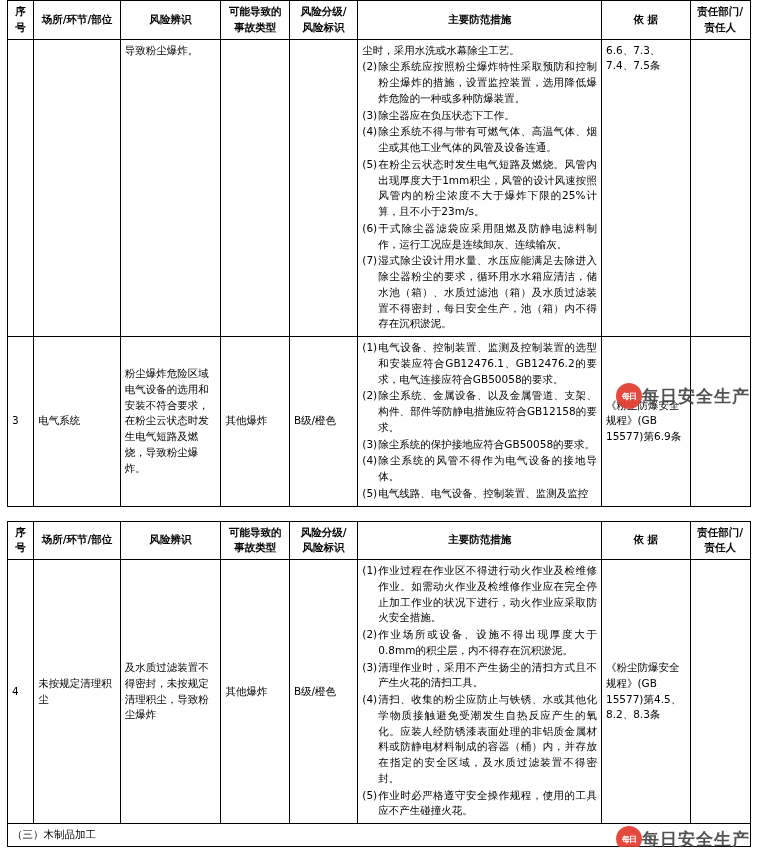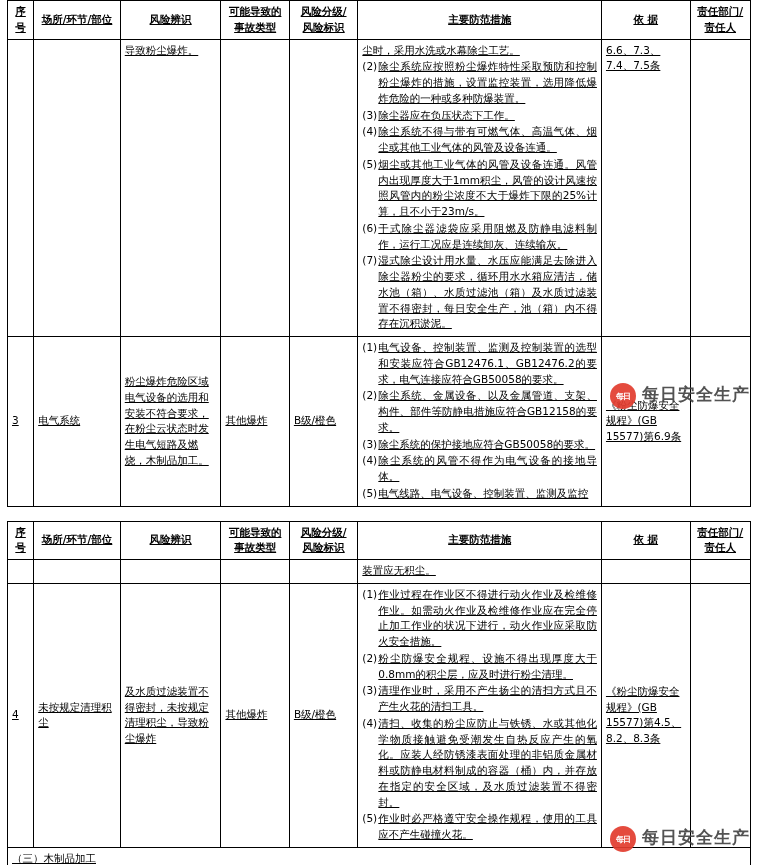--- a/index.html
+++ b/index.html
@@ -15,21 +15,20 @@
   .page {
     width: 758px;
     position: relative;
     background: #fff;
   }
   table.doc-table {
     width: 744px;
     margin: 0 7px;
     border-collapse: collapse;
     table-layout: fixed;
-    text-decoration: underline;
   }
   table.doc-table td, table.doc-table th {
     border: 1px solid #000;
     vertical-align: middle;
     padding: 3px 4px;
     font-size: 10.5px;
     line-height: 1.5;
   }
   .hdr td {
     text-align: center;
@@ -71,21 +70,21 @@
     padding: 5px 6px;
   }
   .gap {
     height: 14px;
     background: #fff;
   }
   .watermark {
     position: absolute;
     right: 8px;
     display: flex;
-    gap: 6px;
+    align-items: center;
     opacity: 0.92;
   }
   .wm-logo {
     width: 26px; height: 26px;
     border-radius: 50%;
     background: #e23c2e;
     color: #fff;
     font-size: 8px;
     display: flex;
     align-items: center;
@@ -134,32 +133,32 @@
         <td></td>
         <td></td>
         <td class="risk-cell" style="vertical-align:top;margin-left:40px;">导致粉尘爆炸。</td>
         <td></td>
         <td></td>
         <td class="meas-cell">
           <p class="cont"><span>尘时，采用水洗或水幕除尘工艺。</span></p>
           <p><span class="num">(2)</span><span>除尘系统应按照粉尘爆炸特性采取预防和控制粉尘爆炸的措施，设置监控装置，选用降低爆炸危险的一种或多种防爆装置。</span></p>
           <p><span class="num">(3)</span><span>除尘器应在负压状态下工作。</span></p>
           <p><span class="num">(4)</span><span>除尘系统不得与带有可燃气体、高温气体、烟尘或其他工业气体的风管及设备连通。</span></p>
-          <p><span class="num">(5)</span><span>烟尘或其他工业气体的风管及设备连通。风管内出现厚度大于1mm积尘，风管的设计风速按照风管内的粉尘浓度不大于爆炸下限的25%计算，且不小于23m/s。</span></p>
+          <p><span class="num">(5)</span><span>在粉尘云状态时发生电气短路及燃烧。风管内出现厚度大于1mm积尘，风管的设计风速按照风管内的粉尘浓度不大于爆炸下限的25%计算，且不小于23m/s。</span></p>
           <p><span class="num">(6)</span><span>干式除尘器滤袋应采用阻燃及防静电滤料制作，运行工况应是连续卸灰、连续输灰。</span></p>
           <p><span class="num">(7)</span><span>湿式除尘设计用水量、水压应能满足去除进入除尘器粉尘的要求，循环用水水箱应清洁，储水池（箱）、水质过滤池（箱）及水质过滤装置不得密封，每日安全生产，池（箱）内不得存在沉积淤泥。</span></p>
         </td>
         <td class="base-cell" style="vertical-align:top;">6.6、7.3、7.4、7.5条</td>
         <td></td>
       </tr>
 
       <tr>
         <td>3</td>
         <td>电气系统</td>
-        <td class="risk-cell">粉尘爆炸危险区域电气设备的选用和安装不符合要求，在粉尘云状态时发生电气短路及燃烧，木制品加工。</td>
+        <td class="risk-cell">粉尘爆炸危险区域电气设备的选用和安装不符合要求，在粉尘云状态时发生电气短路及燃烧，导致粉尘爆炸。</td>
         <td>其他爆炸</td>
         <td>B级/橙色</td>
         <td class="meas-cell">
           <p><span class="num">(1)</span><span>电气设备、控制装置、监测及控制装置的选型和安装应符合GB12476.1、GB12476.2的要求，电气连接应符合GB50058的要求。</span></p>
           <p><span class="num">(2)</span><span>除尘系统、金属设备、以及金属管道、支架、构件、部件等防静电措施应符合GB12158的要求。</span></p>
           <p><span class="num">(3)</span><span>除尘系统的保护接地应符合GB50058的要求。</span></p>
           <p><span class="num">(4)</span><span>除尘系统的风管不得作为电气设备的接地导体。</span></p>
           <p><span class="num">(5)</span><span>电气线路、电气设备、控制装置、监测及监控</span></p>
         </td>
         <td class="base-cell">《粉尘防爆安全规程》(GB 15577)第6.9条</td>
@@ -191,42 +190,30 @@
         <td>序<br>号</td>
         <td>场所/环节/部位</td>
         <td>风险辨识</td>
         <td>可能导致的<br>事故类型</td>
         <td>风险分级/<br>风险标识</td>
         <td>主要防范措施</td>
         <td>依 据</td>
         <td>责任部门/<br>责任人</td>
       </tr>
 
-      <tr>
-        <td></td>
-        <td></td>
-        <td class="risk-cell"></td>
-        <td></td>
-        <td></td>
-        <td class="meas-cell">
-          <p class="cont"><span>装置应无积尘。</span></p>
-        </td>
-        <td class="base-cell"></td>
-        <td></td>
-      </tr>
 
       <tr>
         <td>4</td>
         <td>未按规定清理积尘</td>
         <td class="risk-cell">及水质过滤装置不得密封，未按规定清理积尘，导致粉尘爆炸</td>
         <td>其他爆炸</td>
         <td>B级/橙色</td>
         <td class="meas-cell">
           <p><span class="num">(1)</span><span>作业过程在作业区不得进行动火作业及检维修作业。如需动火作业及检维修作业应在完全停止加工作业的状况下进行，动火作业应采取防火安全措施。</span></p>
-          <p><span class="num">(2)</span><span>粉尘防爆安全规程、设施不得出现厚度大于0.8mm的积尘层，应及时进行粉尘清理。</span></p>
+          <p><span class="num">(2)</span><span>作业场所或设备、设施不得出现厚度大于0.8mm的积尘层，内不得存在沉积淤泥。</span></p>
           <p><span class="num">(3)</span><span>清理作业时，采用不产生扬尘的清扫方式且不产生火花的清扫工具。</span></p>
           <p><span class="num">(4)</span><span>清扫、收集的粉尘应防止与铁锈、水或其他化学物质接触避免受潮发生自热反应产生的氧化。应装人经防锈漆表面处理的非铝质金属材料或防静电材料制成的容器（桶）内，并存放在指定的安全区域，及水质过滤装置不得密封。</span></p>
           <p><span class="num">(5)</span><span>作业时必严格遵守安全操作规程，使用的工具应不产生碰撞火花。</span></p>
         </td>
         <td class="base-cell">《粉尘防爆安全规程》(GB 15577)第4.5、8.2、8.3条</td>
         <td></td>
       </tr>
 
       <tr class="subhead">
         <td colspan="8">（三）木制品加工</td>

